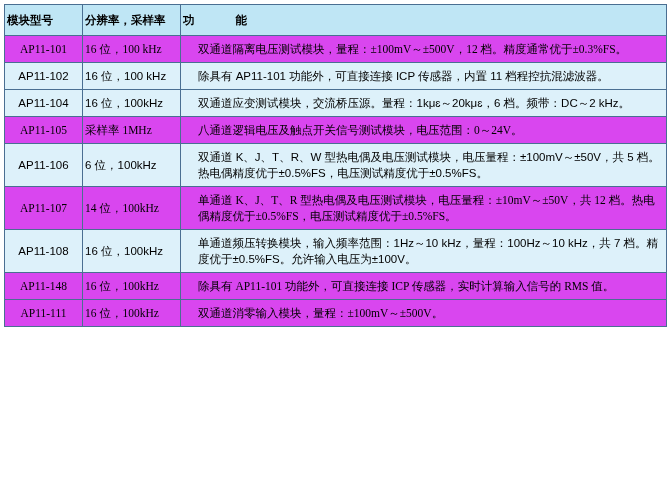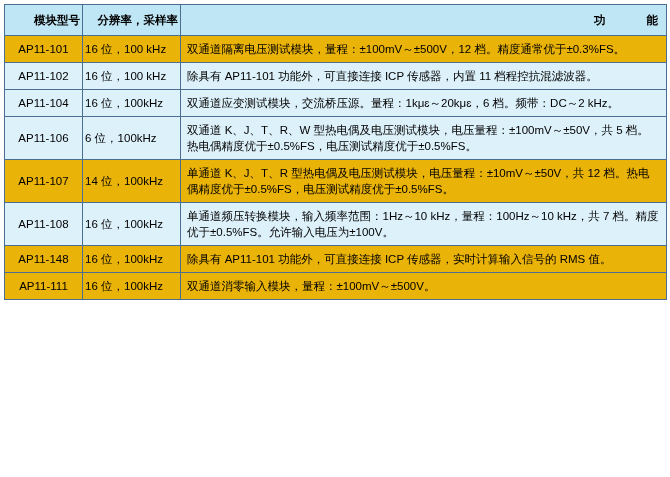--- a/index.html
+++ b/index.html
@@ -31,47 +31,48 @@
   table.spec-table th,
   table.spec-table td {
     border: 1px solid #4a6f92;
     font-size: 11.5px;
     line-height: 16px;
     color: #000000;
     vertical-align: middle;
   }
   table.spec-table thead th {
     background: #bfe6f5;
-    text-align: right;
+    text-align: left;
     font-weight: bold;
     padding: 4px 2px;
     height: 22px;
   }
   th.func-head {
     letter-spacing: 6px;
   }
   td.model {
     text-align: center;
     padding: 4px 2px;
     white-space: nowrap;
   }
   td.rate {
     text-align: left;
     padding: 4px 2px;
     white-space: nowrap;
   }
   td.func {
     text-align: left;
-    padding: 5px 6px 5px 6px;
+    padding: 5px 6px 5px 17px;
   }
   tr.alt td {
     background: #ddf1fa;
   }
   tr.plain td {
-    background: #eab308;
+    background: #d946ef;
+    font-family: Liberation Serif, serif;
   }
 </style>
 </head>
 <body>
 
 <div class="table-wrap">
   <table class="spec-table">
     <colgroup>
       <col class="c0">
       <col class="c1">
@@ -93,20 +94,25 @@
       <tr class="alt">
         <td class="model">AP11-102</td>
         <td class="rate">16 位，100 kHz</td>
         <td class="func">除具有 AP11-101 功能外，可直接连接 ICP 传感器，内置 11 档程控抗混滤波器。</td>
       </tr>
       <tr class="alt">
         <td class="model">AP11-104</td>
         <td class="rate">16 位，100kHz</td>
         <td class="func">双通道应变测试模块，交流桥压源。量程：1kμɛ～20kμɛ，6 档。频带：DC～2 kHz。</td>
       </tr>
+      <tr class="plain">
+        <td class="model">AP11-105</td>
+        <td class="rate">采样率 1MHz</td>
+        <td class="func">八通道逻辑电压及触点开关信号测试模块，电压范围：0～24V。</td>
+      </tr>
       <tr class="alt">
         <td class="model">AP11-106</td>
         <td class="rate">6 位，100kHz</td>
         <td class="func">双通道 K、J、T、R、W 型热电偶及电压测试模块，电压量程：±100mV～±50V，共 5 档。热电偶精度优于±0.5%FS，电压测试精度优于±0.5%FS。</td>
       </tr>
       <tr class="plain">
         <td class="model">AP11-107</td>
         <td class="rate">14 位，100kHz</td>
         <td class="func">单通道 K、J、T、R 型热电偶及电压测试模块，电压量程：±10mV～±50V，共 12 档。热电偶精度优于±0.5%FS，电压测试精度优于±0.5%FS。</td>
       </tr>

